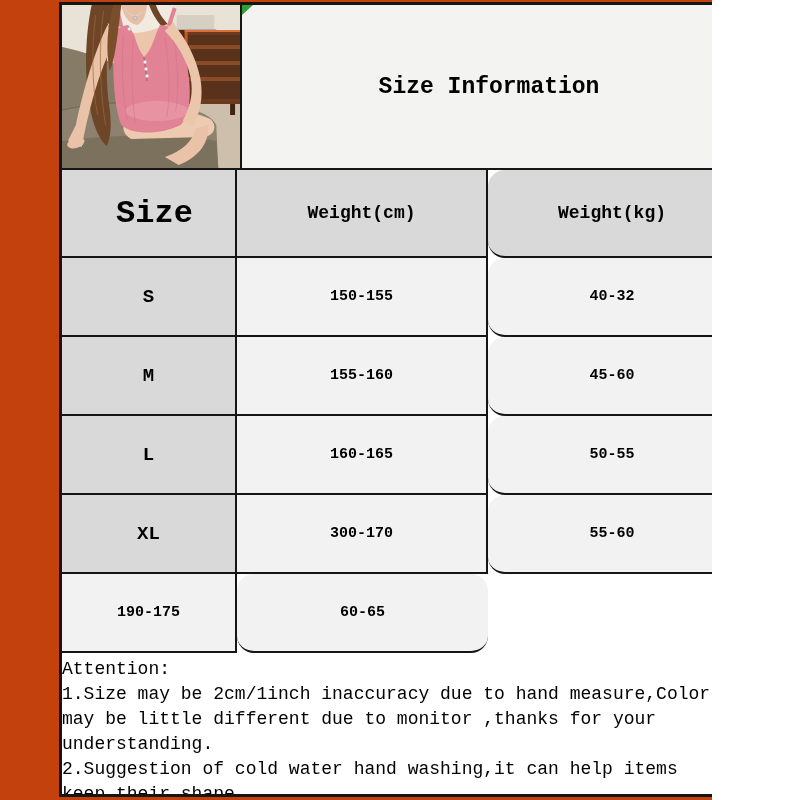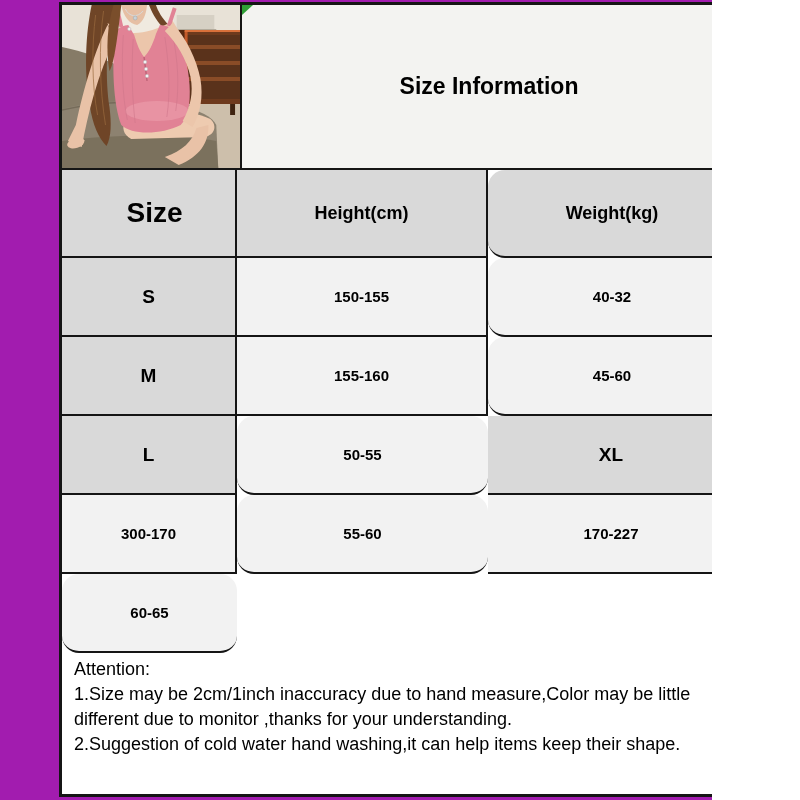--- a/index.html
+++ b/index.html
@@ -1,22 +1,22 @@
 <!DOCTYPE html>
 <html><head>
 <meta charset="utf-8">
 <style>
   html, body { margin: 0; padding: 0; background: #ffffff; }
   .canvas {
     position: relative;
     width: 712px;
     height: 800px;
-    background: #a21caf;
+    background: #c2410c;
     overflow: hidden;
-    font-family: Liberation Sans, sans-serif;
+    font-family: Liberation Mono, monospace;
     color: #000;
   }
   .sheet {
     position: absolute;
     left: 59px;
     top: 2px;
     width: 680px;
     height: 795px;
     box-sizing: border-box;
     border: 3px solid #151515;
@@ -72,28 +72,28 @@
     box-sizing: border-box;
     border-bottom: 2px solid #151515;
     border-right: 2px solid #151515;
     display: flex;
     align-items: center;
     justify-content: center;
     font-weight: bold;
   }
   .cell.last-col { border-right: none; border-radius: 17px; }
   .hcell { background: #d9d9d9; font-size: 18px; }
-  .hcell.size-head { font-size: 28px; padding-left: 12px; }
+  .hcell.size-head { font-size: 32px; padding-left: 12px; }
   .scell { background: #d9d9d9; font-size: 19px; }
   .dcell { background: #f2f2f2; font-size: 15px; }
   
   .attention-box {
     flex: 1;
     background: #ffffff;
-    padding: 4px 6px 0 12px;
+    padding: 4px 6px 0 0;
     font-size: 18px;
     line-height: 25px;
     overflow: hidden;
   }
   .attention-box p { margin: 0; }
 </style>
 </head>
 <body>
 
 <div class="canvas">
@@ -171,39 +171,40 @@
         </svg>
       </div>
       <div class="title-cell">
         <span class="corner-flag"></span>
         <span class="sheet-title">Size Information</span>
       </div>
     </div>
 
     <div class="size-table">
       <div class="cell hcell size-head">Size</div>
-      <div class="cell hcell">Height(cm)</div>
+      <div class="cell hcell">Weight(cm)</div>
       <div class="cell hcell last-col">Weight(kg)</div>
 
       <div class="cell scell">S</div>
       <div class="cell dcell">150-155</div>
       <div class="cell dcell last-col">40-32</div>
 
       <div class="cell scell">M</div>
       <div class="cell dcell">155-160</div>
       <div class="cell dcell last-col">45-60</div>
 
       <div class="cell scell">L</div>
+      <div class="cell dcell">160-165</div>
       <div class="cell dcell last-col">50-55</div>
 
       <div class="cell scell">XL</div>
       <div class="cell dcell">300-170</div>
       <div class="cell dcell last-col">55-60</div>
 
-      <div class="cell dcell">170-227</div>
+      <div class="cell dcell">190-175</div>
       <div class="cell dcell last-col">60-65</div>
     </div>
 
     <div class="attention-box">
       <p>Attention:</p>
       <p>1.Size may be 2cm/1inch inaccuracy due to hand measure,Color may be little different due to monitor ,thanks for your understanding.</p>
       <p>2.Suggestion of cold water hand washing,it can help items keep their shape.</p>
     </div>
 
   </div>

